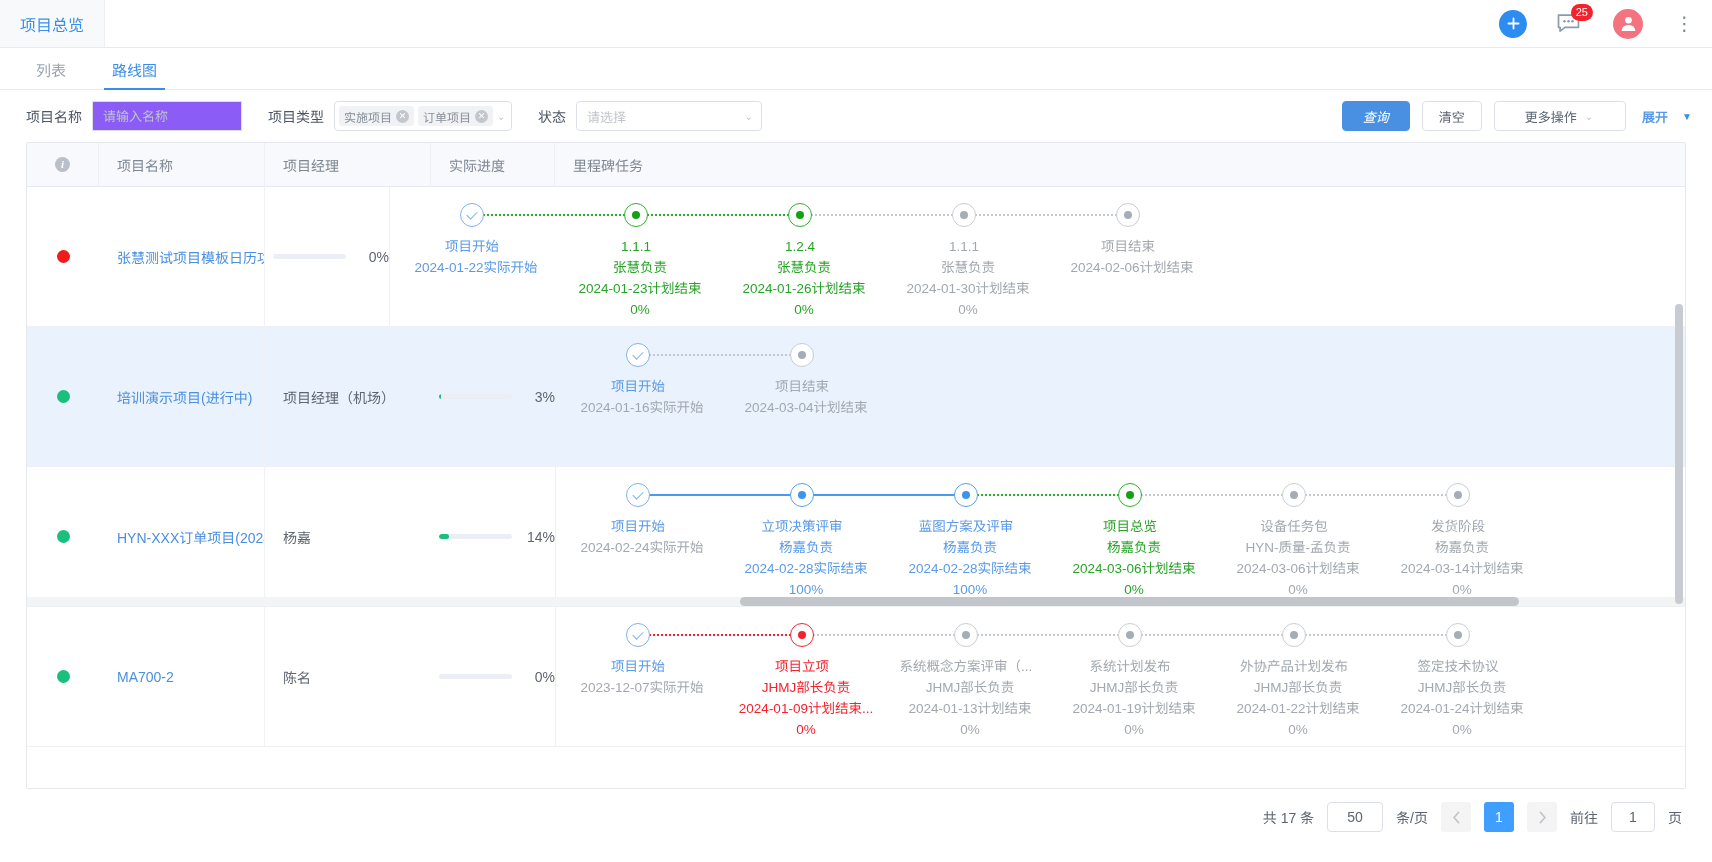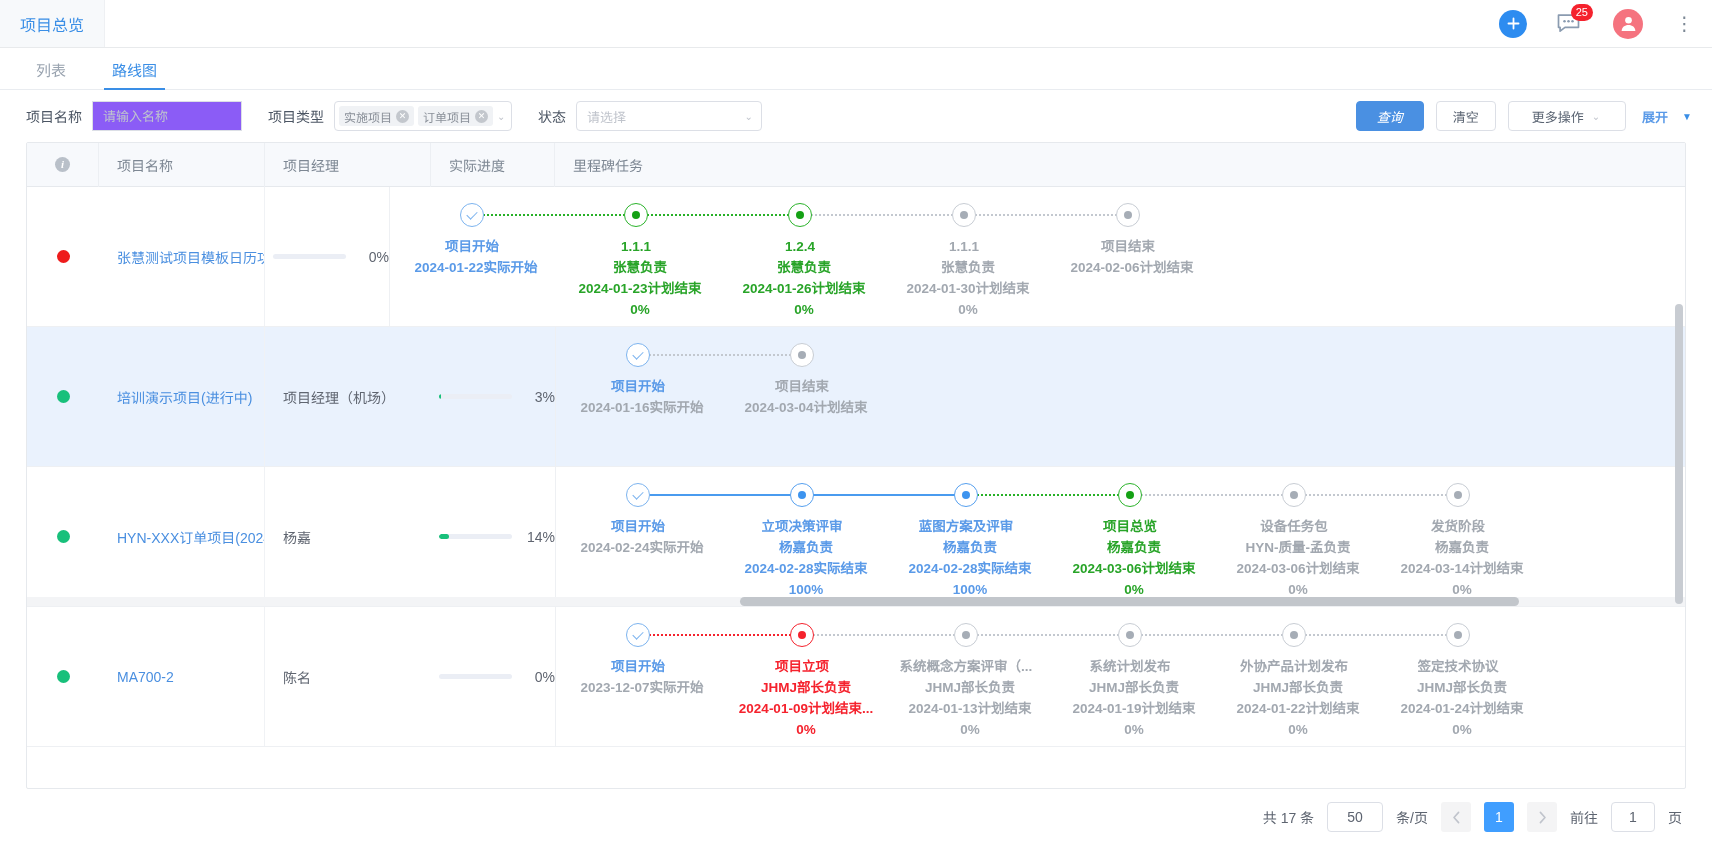--- a/index.html
+++ b/index.html
@@ -123,21 +123,21 @@
   .f-gap { width: 26px; }
   .filter-spacer { flex: 1; }
   .btn {
     height: 30px; border-radius: 4px;
     display: inline-flex; align-items: center; justify-content: center;
     padding: 0 16px; font-size: 13px; cursor: pointer;
     border: 1px solid #dcdfe6; background: #fff; color: #5a6472;
     white-space: nowrap;
   }
   .btn.primary { background: #4a90e2; border-color: #4a90e2; color: #fff; padding: 0 20px; font-style: italic; }
-  .btn.more { padding: 0 23px; gap: 8px; }
+  .btn.more { padding: 0 30px; gap: 8px; }
   .link-expand { color: #5a9ae8; font-size: 13px; display: inline-flex; align-items: center; gap: 14px; cursor: pointer; font-weight: bold; }
   .tri-down { font-size: 10px; color: #3a8ee6; }
 
   
   .table-wrap {
     margin: 0 26px;
     border: 1px solid #e6e9ed;
     border-radius: 2px;
     height: 647px;
     position: relative;
@@ -183,21 +183,20 @@
   .progbar { flex: 1; height: 5px; border-radius: 3px; background: #ebeef5; overflow: hidden; }
   .progbar > i { display: block; height: 100%; border-radius: 3px; background: #18c07b; }
   .prog-val { color: #5f6570; font-size: 14px; width: 34px; text-align: right; }
 
   
   .mile-track {
     position: relative;
     height: 100%;
     display: flex;
     align-items: center;
-    font-weight: bold;
   }
   .mile-inner { position: relative; display: flex; align-items: flex-start; padding-top: 16px; height: 100%; }
   .node {
     width: 164px; flex: none;
     display: flex; flex-direction: column; align-items: center;
     position: relative;
   }
   .node .circle {
     width: 24px; height: 24px; border-radius: 50%;
     border: 1.6px solid #c8cdd4; background: #fff;

